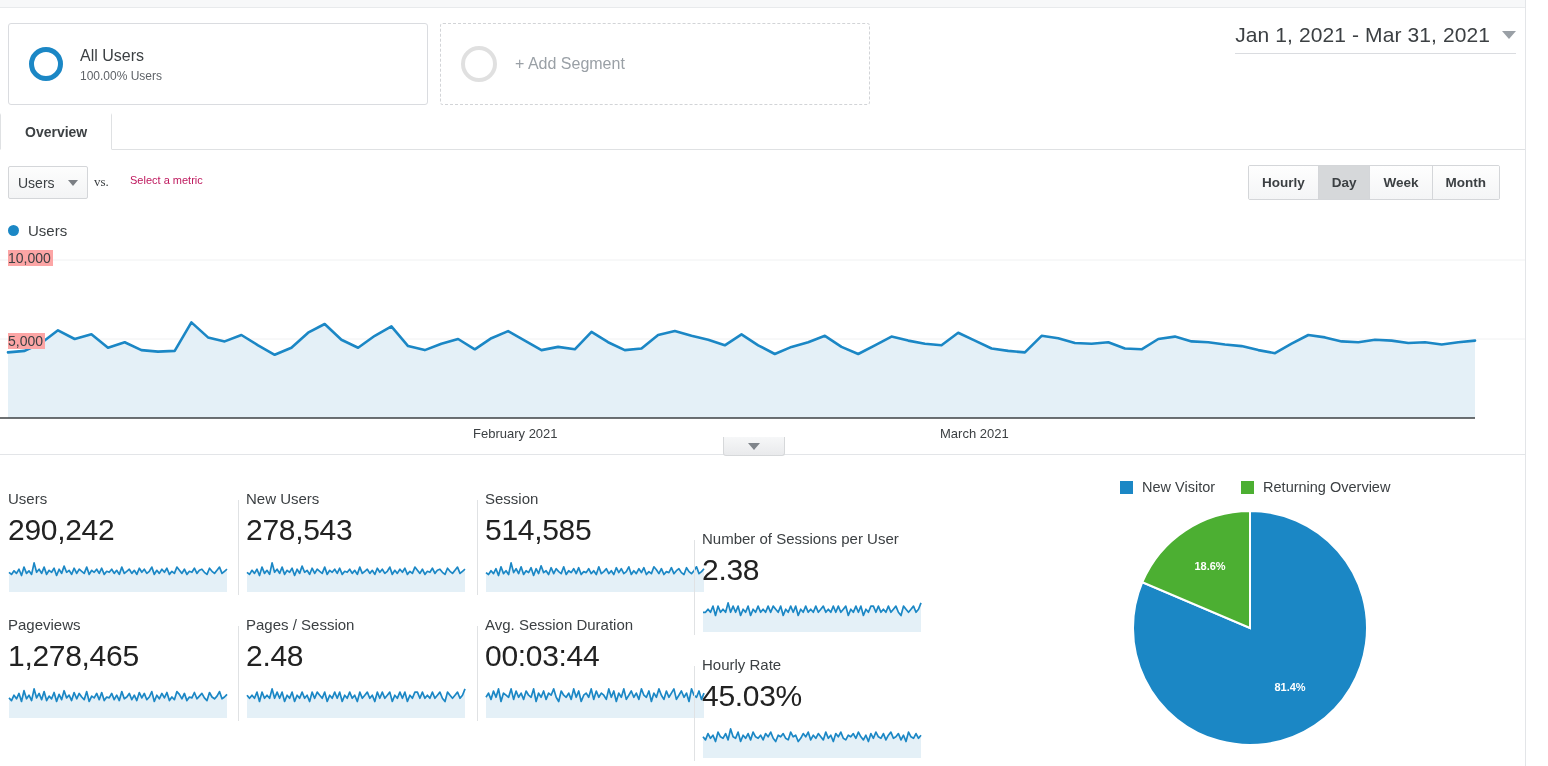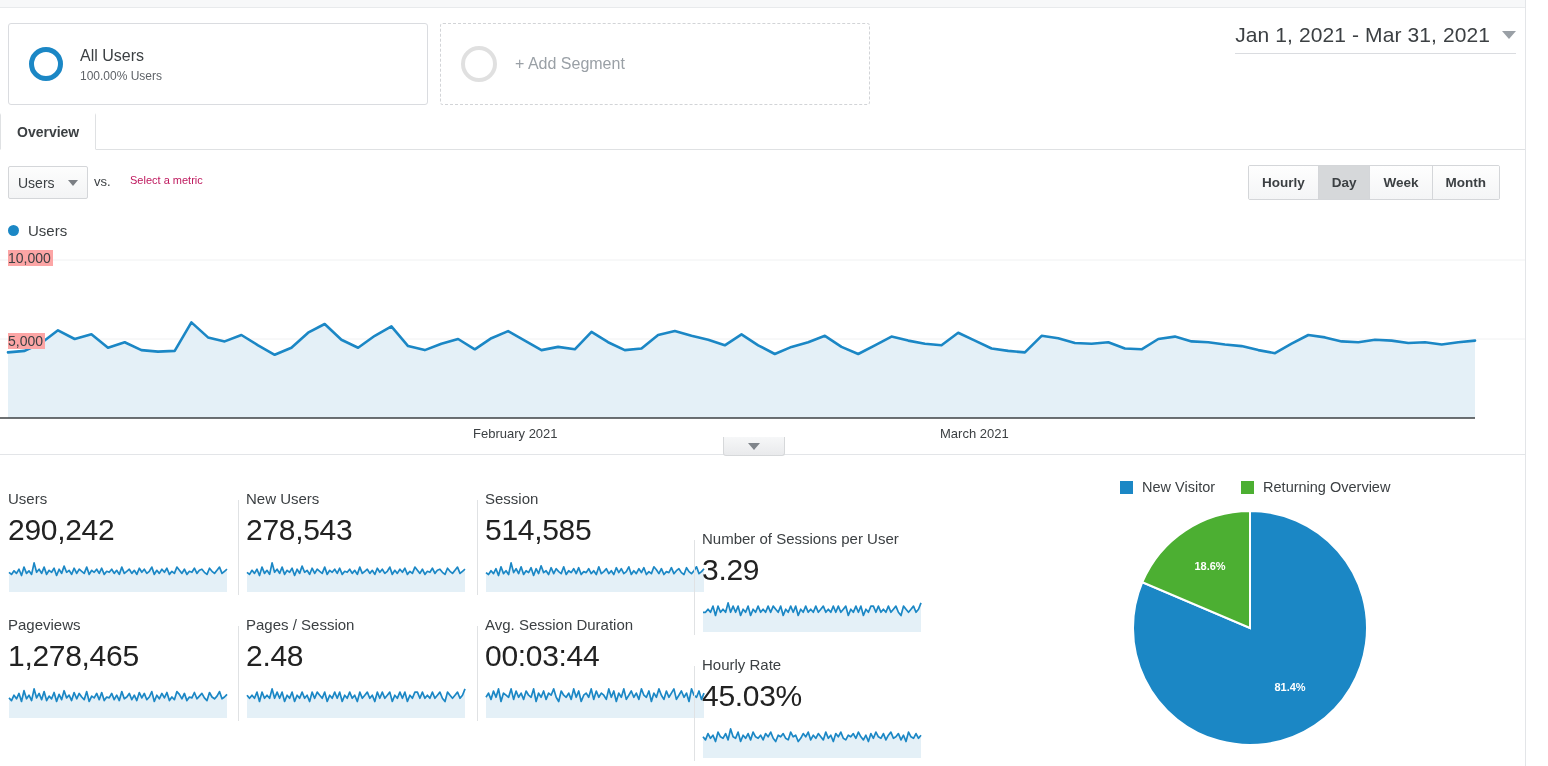--- a/index.html
+++ b/index.html
@@ -66,21 +66,21 @@
     border-left: 7px solid transparent; border-right: 7px solid transparent;
     border-top: 8px solid #9aa0a6;
   }
 
   
   .tab-row {
     position: absolute; left: 0; top: 113px; width: 1525px; height: 37px;
     border-bottom: 1px solid #dfe1e3;
   }
   .tab {
-    position: absolute; left: 0; top: 0; height: 37px; padding: 0 16px;
+    position: absolute; left: 0; top: 0; height: 37px; padding: 0 24px;
     display: flex; align-items: center;
     font-size: 14px; font-weight: bold; color: #3c4043;
     background: #fff;
     border: 1px solid #dfe1e3; border-bottom: 1px solid #fff;
     border-top: 2px solid #fff;
   }
 
   
   .metric-row {
     position: absolute; left: 0; top: 160px; width: 1525px; height: 46px;
@@ -93,21 +93,21 @@
     display: flex; align-items: center; justify-content: space-between;
     padding: 0 9px; font-size: 14px; color: #3c4043;
   }
   .metric-select .caret {
     width: 0; height: 0;
     border-left: 5px solid transparent; border-right: 5px solid transparent;
     border-top: 6px solid #7b7f84;
   }
   .vs-label {
     position: absolute; left: 94px; top: 14px;
-    font-size: 13px; color: #3c4043;
+    font-size: 13px; color: #3c4043; font-family: Liberation Serif, serif;
   }
   .select-metric-link {
     position: absolute; left: 130px; top: 14px;
     font-size: 11px; color: #be185d; cursor: pointer;
   }
   .gran-group {
     position: absolute; right: 25px; top: 5px;
     display: flex; border: 1px solid #d4d6d9; border-radius: 2px;
     overflow: hidden; height: 35px;
   }
@@ -298,21 +298,21 @@
         <div class="card-title">Session</div>
         <div class="card-value">514,585</div>
         <svg class="spark" width="220" height="36">
             <path d="M1,34L1.0,14.6L3.5,16.5L6.0,12.7L8.5,15.6L11.0,10.7L13.5,17.5L16.0,8.8L18.5,15.6L21.0,12.7L23.6,16.5L26.1,4.9L28.6,14.6L31.1,10.7L33.6,15.6L36.1,8.8L38.6,16.5L41.1,12.7L43.6,14.6L46.1,9.7L48.6,17.5L51.1,10.7L53.6,15.6L56.1,7.8L58.6,14.6L61.1,12.7L63.6,16.5L66.1,9.7L68.7,15.6L71.2,10.7L73.7,13.6L76.2,15.6L78.7,8.8L81.2,16.5L83.7,12.7L86.2,14.6L88.7,10.7L91.2,15.6L93.7,9.7L96.2,16.5L98.7,13.6L101.2,14.6L103.7,10.7L106.2,15.6L108.7,12.7L111.3,16.5L113.8,8.8L116.3,15.6L118.8,13.6L121.3,10.7L123.8,15.6L126.3,12.7L128.8,16.5L131.3,9.7L133.8,14.6L136.3,10.7L138.8,15.6L141.3,13.6L143.8,8.8L146.3,16.5L148.8,12.7L151.3,15.6L153.9,10.7L156.4,14.6L158.9,9.7L161.4,16.5L163.9,13.6L166.4,15.6L168.9,8.8L171.4,11.7L173.9,15.6L176.4,10.7L178.9,16.5L181.4,13.6L183.9,14.6L186.4,9.7L188.9,15.6L191.4,12.7L193.9,10.7L196.4,14.6L199.0,16.5L201.5,9.7L204.0,13.6L206.5,15.6L209.0,12.7L211.5,8.8L214.0,15.6L216.5,13.6L219.0,10.7L219,34Z" fill="#e4f0f7" stroke="none"></path>
             <path d="M1.0,14.6L3.5,16.5L6.0,12.7L8.5,15.6L11.0,10.7L13.5,17.5L16.0,8.8L18.5,15.6L21.0,12.7L23.6,16.5L26.1,4.9L28.6,14.6L31.1,10.7L33.6,15.6L36.1,8.8L38.6,16.5L41.1,12.7L43.6,14.6L46.1,9.7L48.6,17.5L51.1,10.7L53.6,15.6L56.1,7.8L58.6,14.6L61.1,12.7L63.6,16.5L66.1,9.7L68.7,15.6L71.2,10.7L73.7,13.6L76.2,15.6L78.7,8.8L81.2,16.5L83.7,12.7L86.2,14.6L88.7,10.7L91.2,15.6L93.7,9.7L96.2,16.5L98.7,13.6L101.2,14.6L103.7,10.7L106.2,15.6L108.7,12.7L111.3,16.5L113.8,8.8L116.3,15.6L118.8,13.6L121.3,10.7L123.8,15.6L126.3,12.7L128.8,16.5L131.3,9.7L133.8,14.6L136.3,10.7L138.8,15.6L141.3,13.6L143.8,8.8L146.3,16.5L148.8,12.7L151.3,15.6L153.9,10.7L156.4,14.6L158.9,9.7L161.4,16.5L163.9,13.6L166.4,15.6L168.9,8.8L171.4,11.7L173.9,15.6L176.4,10.7L178.9,16.5L181.4,13.6L183.9,14.6L186.4,9.7L188.9,15.6L191.4,12.7L193.9,10.7L196.4,14.6L199.0,16.5L201.5,9.7L204.0,13.6L206.5,15.6L209.0,12.7L211.5,8.8L214.0,15.6L216.5,13.6L219.0,10.7" fill="none" stroke="#1b87c5" stroke-width="1.7" stroke-linejoin="round"></path>
           </svg>
       </div>
       <div class="card c3">
         <div class="divider"></div>
         <div class="card-title">Number of Sessions per User</div>
-        <div class="card-value">3.29</div>
+        <div class="card-value">2.38</div>
         <svg class="spark" width="220" height="36">
             <path d="M1,34L1.0,14.3L3.5,14.3L6.0,11.2L8.5,14.3L11.0,8.1L13.5,17.5L16.0,8.1L18.5,14.3L21.0,11.2L23.6,14.3L26.1,4.9L28.6,14.3L31.1,8.1L33.6,14.3L36.1,8.1L38.6,17.5L41.1,11.2L43.6,14.3L46.1,8.1L48.6,17.5L51.1,11.2L53.6,14.3L56.1,8.1L58.6,14.3L61.1,11.2L63.6,14.3L66.1,8.1L68.7,14.3L71.2,8.1L73.7,11.2L76.2,14.3L78.7,8.1L81.2,17.5L83.7,11.2L86.2,14.3L88.7,8.1L91.2,14.3L93.7,8.1L96.2,17.5L98.7,11.2L101.2,14.3L103.7,8.1L106.2,14.3L108.7,11.2L111.3,14.3L113.8,8.1L116.3,14.3L118.8,11.2L121.3,8.1L123.8,14.3L126.3,11.2L128.8,14.3L131.3,8.1L133.8,14.3L136.3,8.1L138.8,14.3L141.3,11.2L143.8,8.1L146.3,17.5L148.8,11.2L151.3,14.3L153.9,8.1L156.4,14.3L158.9,8.1L161.4,17.5L163.9,11.2L166.4,14.3L168.9,8.1L171.4,8.1L173.9,14.3L176.4,8.1L178.9,14.3L181.4,11.2L183.9,14.3L186.4,8.1L188.9,14.3L191.4,11.2L193.9,8.1L196.4,14.3L199.0,17.5L201.5,8.1L204.0,11.2L206.5,14.3L209.0,11.2L211.5,8.1L214.0,14.3L216.5,11.2L219.0,4.9L219,34Z" fill="#e4f0f7" stroke="none"></path>
             <path d="M1.0,14.3L3.5,14.3L6.0,11.2L8.5,14.3L11.0,8.1L13.5,17.5L16.0,8.1L18.5,14.3L21.0,11.2L23.6,14.3L26.1,4.9L28.6,14.3L31.1,8.1L33.6,14.3L36.1,8.1L38.6,17.5L41.1,11.2L43.6,14.3L46.1,8.1L48.6,17.5L51.1,11.2L53.6,14.3L56.1,8.1L58.6,14.3L61.1,11.2L63.6,14.3L66.1,8.1L68.7,14.3L71.2,8.1L73.7,11.2L76.2,14.3L78.7,8.1L81.2,17.5L83.7,11.2L86.2,14.3L88.7,8.1L91.2,14.3L93.7,8.1L96.2,17.5L98.7,11.2L101.2,14.3L103.7,8.1L106.2,14.3L108.7,11.2L111.3,14.3L113.8,8.1L116.3,14.3L118.8,11.2L121.3,8.1L123.8,14.3L126.3,11.2L128.8,14.3L131.3,8.1L133.8,14.3L136.3,8.1L138.8,14.3L141.3,11.2L143.8,8.1L146.3,17.5L148.8,11.2L151.3,14.3L153.9,8.1L156.4,14.3L158.9,8.1L161.4,17.5L163.9,11.2L166.4,14.3L168.9,8.1L171.4,8.1L173.9,14.3L176.4,8.1L178.9,14.3L181.4,11.2L183.9,14.3L186.4,8.1L188.9,14.3L191.4,11.2L193.9,8.1L196.4,14.3L199.0,17.5L201.5,8.1L204.0,11.2L206.5,14.3L209.0,11.2L211.5,8.1L214.0,14.3L216.5,11.2L219.0,4.9" fill="none" stroke="#1b87c5" stroke-width="1.7" stroke-linejoin="round"></path>
           </svg>
       </div>
     </div>
 
     <div class="card-row">
       <div class="card c0">
         <div class="card-title">Pageviews</div>

